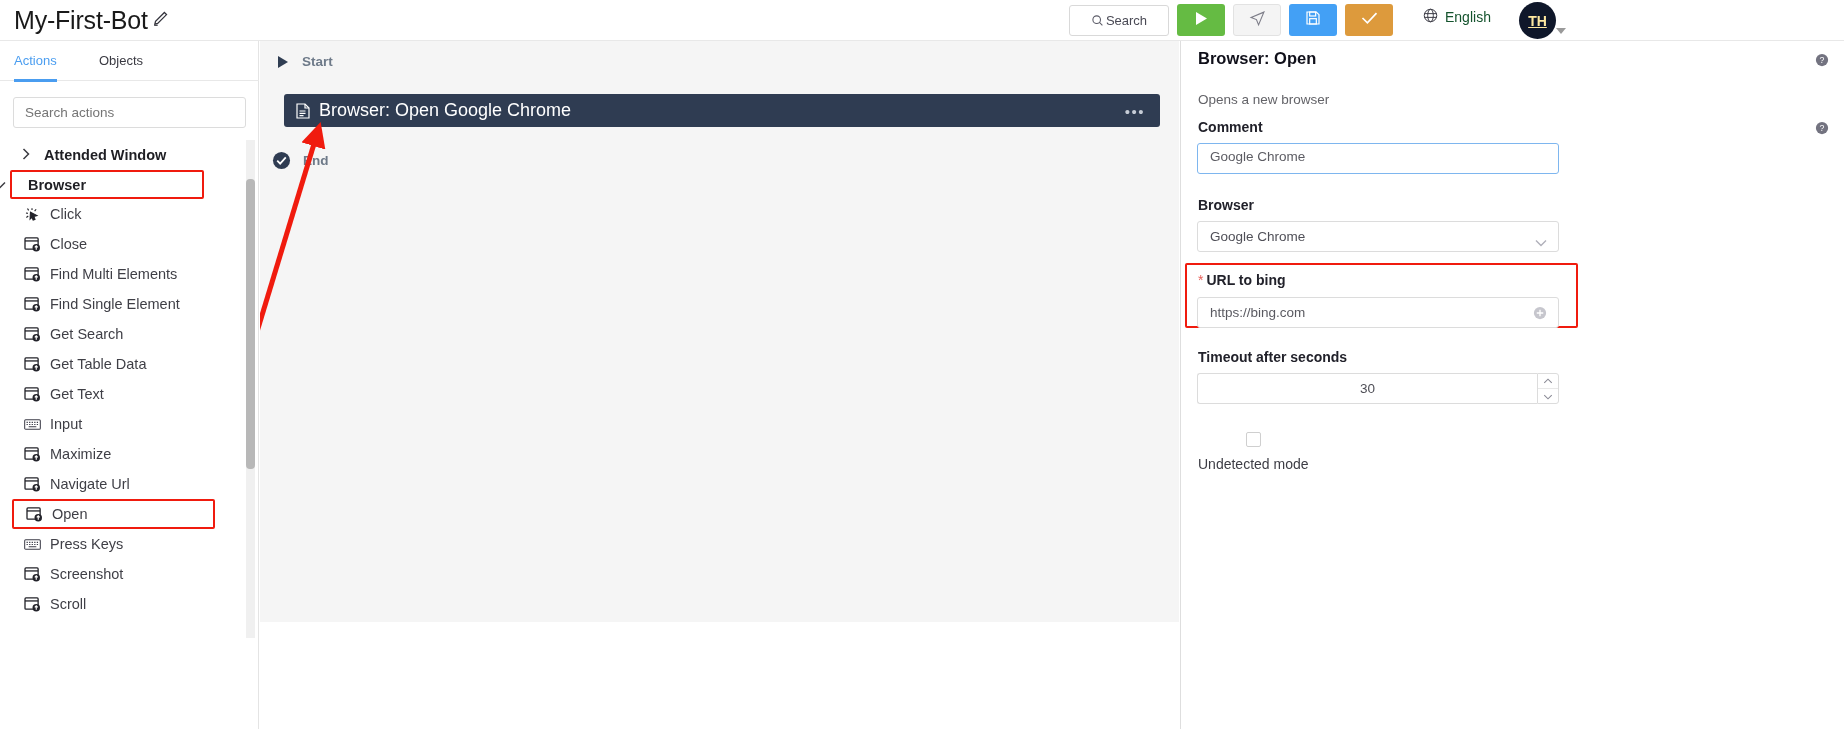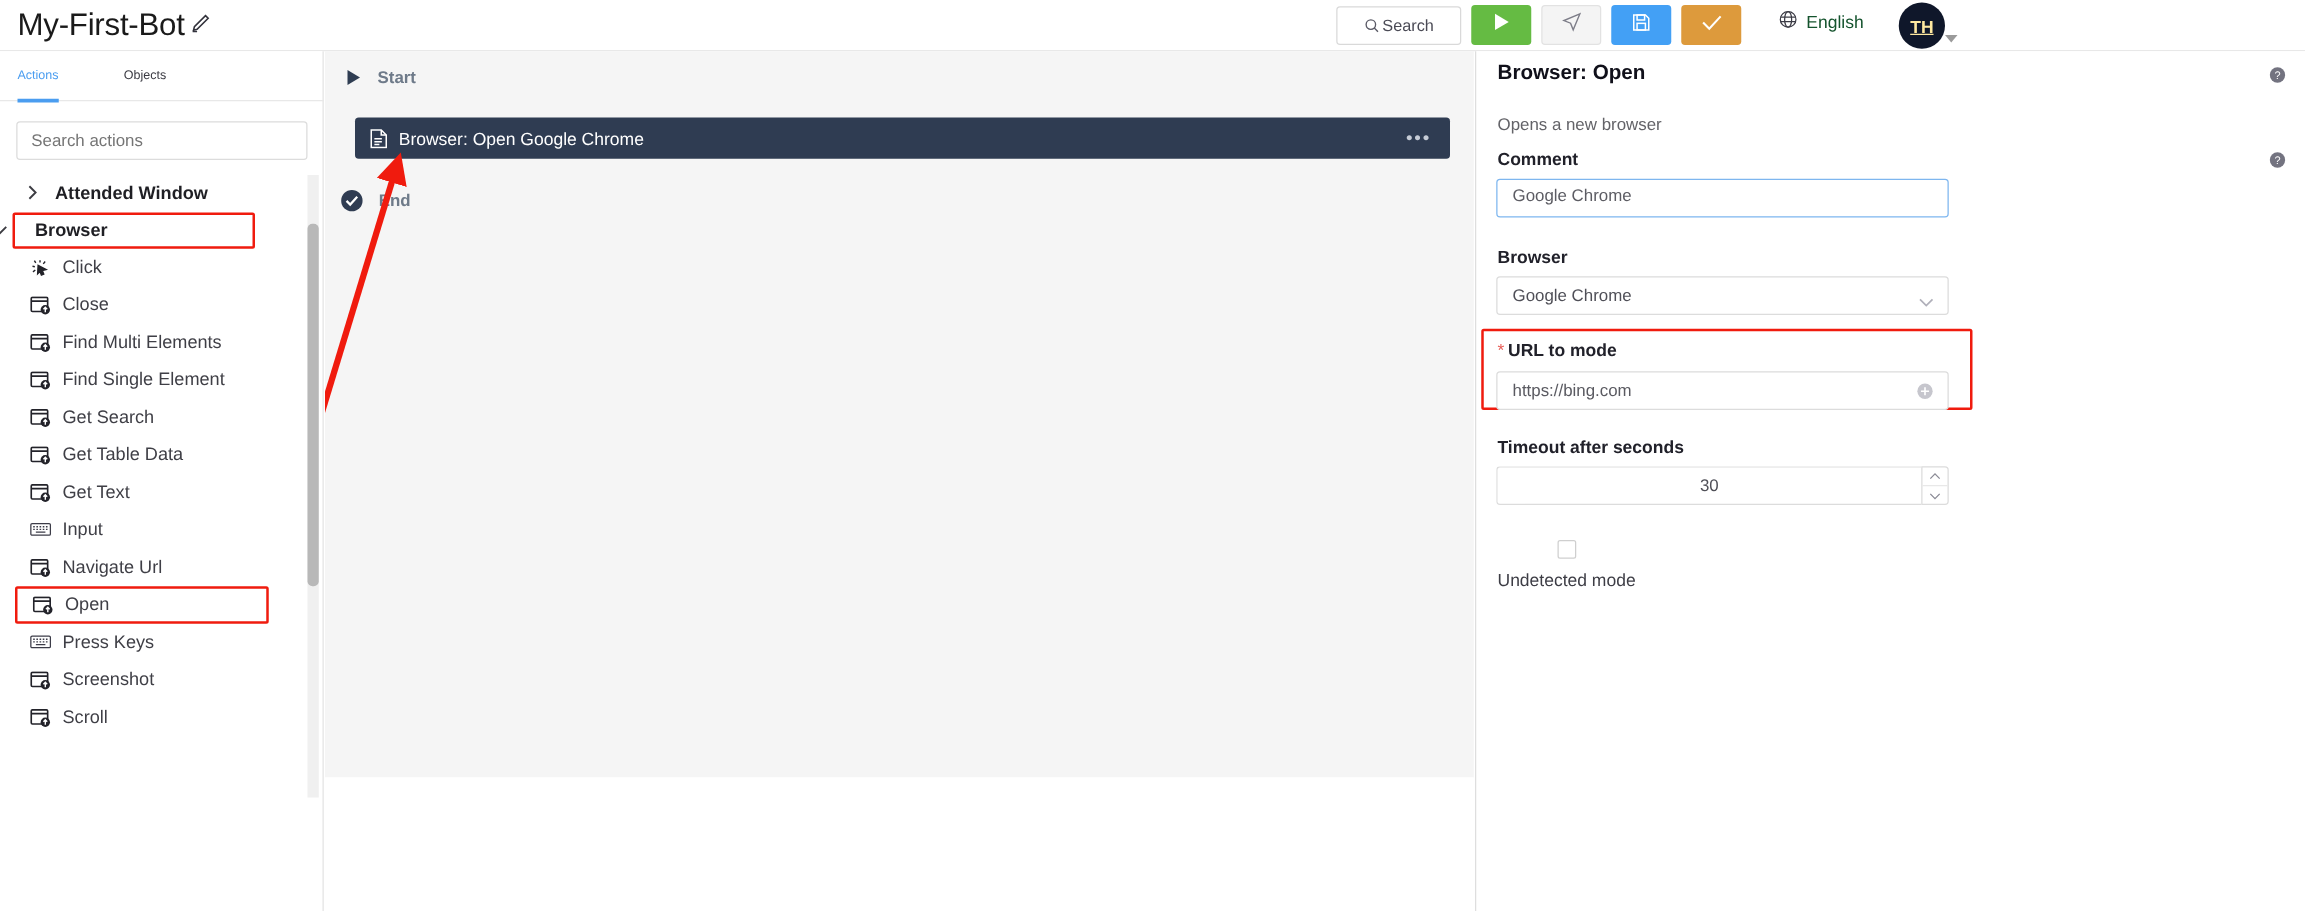--- a/index.html
+++ b/index.html
@@ -85,21 +85,21 @@
     background: #ffffff;
     border-right: 1px solid #e4e4e4;
   }
   .tabs {
     position: absolute; left: 0; top: 0;
     width: 259px; height: 40px;
     border-bottom: 1px solid #e8e8e8;
   }
   .tab {
     position: absolute; top: 0; height: 40px;
-    font-size: 10px; line-height: 40px;
+    font-size: 13px; line-height: 40px;
     cursor: pointer;
   }
   .tab-actions { left: 14px; color: #4a9df0; }
   .tab-actions::after {
     content:""; position: absolute; left: 0; bottom: -1px;
     width: 100%; height: 3px; background: #4a9df0;
   }
   .tab-objects { left: 99px; color: #3a3a42; }
 
   .search-actions {
@@ -192,21 +192,21 @@
   .node {
     position: absolute; left: 24px; top: 53px;
     width: 876px; height: 33px;
     background: #2f3c52;
     border-radius: 3px;
     display: flex; align-items: center;
     cursor: pointer;
   }
   .node .doc-ico { margin-left: 12px; width: 14px; height: 16px; }
   .node .ntext {
-    margin-left: 9px; font-size: 14px; color: #ffffff;
+    margin-left: 9px; font-size: 18px; color: #ffffff;
   }
   .node .dots {
     position: absolute; right: 15px; top: 50%;
     transform: translateY(-50%);
     color: #c6ccd6; font-size: 15px; letter-spacing: 1.5px;
     cursor: pointer;
   }
 
   .end-row {
     position: absolute; left: 12px; top: 110px;
@@ -525,20 +525,31 @@
     <div class="act">
       <span class="ico">
         <svg width="17" height="13" viewBox="0 0 20 14" fill="none" stroke="#3c3c48" stroke-width="1.2">
           <rect x="0.8" y="1.5" width="18.4" height="11" rx="1.2"></rect>
           <path d="M3 4.5h1.5M6 4.5h1.5M9 4.5h1.5M12 4.5h1.5M15 4.5h1.5M3 7h1.5M6 7h1.5M9 7h1.5M12 7h1.5M15 7h1.5M5.5 9.6h9" stroke-width="1.3"></path>
         </svg>
       </span>
       <span class="aname">Input</span>
     </div>
 
+    <div class="act">
+      <span class="ico">
+        <svg width="17" height="15" viewBox="0 0 18 16" fill="none" stroke="#23232a" stroke-width="1.4">
+          <rect x="1" y="1" width="14" height="12" rx="1"></rect>
+            <path d="M1 4.2 h14"></path>
+          <circle cx="13" cy="11.5" r="4" fill="#23232a" stroke="none"></circle>
+          <path d="M13 13.6 L13 9.6 M11.4 11 L13 9.4 L14.6 11" stroke="#ffffff" stroke-width="1.2"></path>
+        </svg>
+      </span>
+      <span class="aname">Maximize</span>
+    </div>
 
     <div class="act">
       <span class="ico">
         <svg width="17" height="15" viewBox="0 0 18 16" fill="none" stroke="#23232a" stroke-width="1.4">
           <rect x="1" y="1" width="14" height="12" rx="1"></rect>
             <path d="M1 4.2 h14"></path>
           <circle cx="13" cy="11.5" r="4" fill="#23232a" stroke="none"></circle>
           <path d="M13 13.6 L13 9.6 M11.4 11 L13 9.4 L14.6 11" stroke="#ffffff" stroke-width="1.2"></path>
         </svg>
       </span>
@@ -661,21 +672,21 @@
     <span class="sv">Google Chrome</span>
     <span class="chevd">
       <svg width="12" height="8" viewBox="0 0 12 8" fill="none" stroke="#b0b0ba" stroke-width="1.4">
           <path d="M1 1.5 L6 6.5 L11 1.5"></path>
         </svg>
     </span>
   </div>
 
   <div class="url-group"></div>
   <div class="p-lbl lbl-url">
-    <span class="req">*</span><span>URL to mode</span>
+    <span class="req">*</span><span>URL to bing</span>
   </div>
   <input class="url-box" type="text" value="https://bing.com" style="">
   <span class="url-plus">
     <svg width="14" height="14" viewBox="0 0 16 16">
       <circle cx="8" cy="8" r="7" fill="#c6c6cd"></circle>
       <path d="M8 4.3 v7.4 M4.3 8 h7.4" stroke="#ffffff" stroke-width="1.5"></path>
     </svg>
   </span>
 
   <div class="p-lbl lbl-timeout">Timeout after seconds</div>

